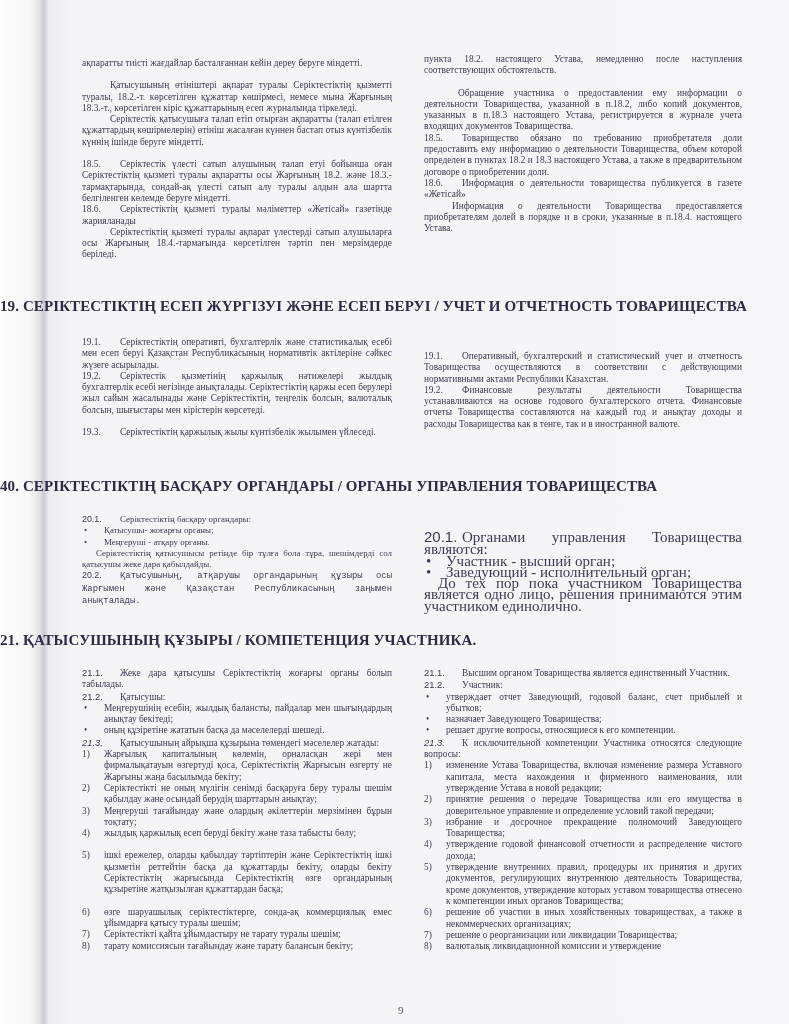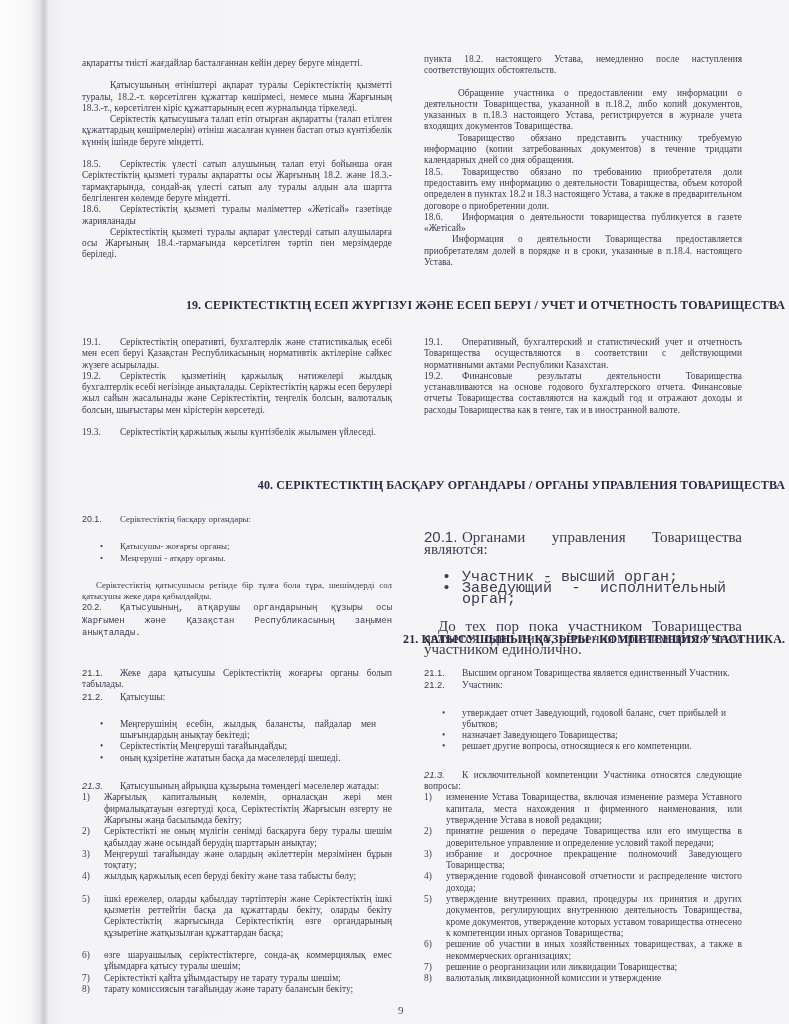--- a/index.html
+++ b/index.html
@@ -19,24 +19,24 @@
   }
   .col { position:absolute; font-size:9.4px; line-height:11.3px; text-align:justify; }
   .col.left { left:82px; width:310px; }
   .col.right { left:424px; width:318px; }
   .p { margin:0; }
   .ind { text-indent:28px; }
   .gap { height:11px; }
   .num { display:inline-block; width:38px; text-indent:0; }
   .sans { font-family:"Liberation Sans", sans-serif; }
   .heading {
-    position:absolute; left:0; width:785px; text-align:right;
-    font-weight:bold; font-size:12px; color:#2f2a42; letter-spacing:0.1px;
+    position:absolute; left:0; width:785px; text-align:left;
+    font-weight:bold; font-size:15px; color:#2f2a42; letter-spacing:0.1px;
   }
-  ul.bul { list-style:none; margin:16px; padding:0; }
+  ul.bul { list-style:none; margin:0; padding:0; }
   ul.bul li { position:relative; padding-left:22px; }
   ul.bul li::before { content:"•"; position:absolute; left:2px; }
   ol.nums { list-style:none; margin:0; padding:0; }
   ol.nums li { position:relative; padding-left:22px; }
   ol.nums li .n { position:absolute; left:0; }
   .pagenum { position:absolute; top:1004px; left:398px; font-size:11px; color:#555; }
   .s-ital { font-style:italic; }
 </style>
 </head>
 <body>
@@ -52,69 +52,67 @@
   <div class="gap"></div>
   <p class="p"><span class="num">18.5.</span><span>Серіктестік үлесті сатып алушының талап етуі бойынша оған Серіктестіктің қызметі туралы ақпаратты осы Жарғының 18.2. және 18.3.-тармақтарында, сондай-ақ үлесті сатып алу туралы алдын ала шартта белгіленген көлемде беруге міндетті.</span></p>
   <p class="p"><span class="num">18.6.</span><span>Серіктестіктің қызметі туралы мәліметтер «Жетісай» газетінде жарияланады</span></p>
   <p class="p ind">Серіктестіктің қызметі туралы ақпарат үлестерді сатып алушыларға осы Жарғының 18.4.-тармағында көрсетілген тәртіп пен мерзімдерде беріледі.</p>
 </div>
 
 <div class="col right" style="top:54px;">
   <p class="p">пункта 18.2. настоящего Устава, немедленно после наступления соответствующих обстоятельств.</p>
   <div class="gap"></div>
   <p class="p ind" style="text-indent:34px">Обращение участника о предоставлении ему информации о деятельности Товарищества, указанной в п.18.2, либо копий документов, указанных в п.18.3 настоящего Устава, регистрируется в журнале учета входящих документов Товарищества.</p>
-  <p class="p ind" style="text-indent:34px">Товарищество обязано представить участнику требуемую информацию (копии затребованных документов) в течение тридцати календарных дней со дня обращения.</p>
   <p class="p"><span class="num">18.5.</span><span>Товарищество обязано по требованию приобретателя доли предоставить ему информацию о деятельности Товарищества, объем которой определен в пунктах 18.2 и 18.3 настоящего Устава, а также в предварительном договоре о приобретении доли.</span></p>
   <p class="p"><span class="num">18.6.</span><span>Информация о деятельности товарищества публикуется в газете «Жетісай»</span></p>
   <p class="p ind">Информация о деятельности Товарищества предоставляется приобретателям долей в порядке и в сроки, указанные в п.18.4. настоящего Устава.</p>
 </div>
 
 <div class="heading" style="top:298px;">19.   СЕРІКТЕСТІКТІҢ ЕСЕП ЖҮРГІЗУІ ЖӘНЕ ЕСЕП БЕРУІ / УЧЕТ И ОТЧЕТНОСТЬ ТОВАРИЩЕСТВА</div>
 
 <div class="col left" style="top:337px;">
   <p class="p"><span class="num">19.1.</span><span>Серіктестіктің оперативті, бухгалтерлік және статистикалық есебі мен есеп беруі Қазақстан Республикасының нормативтік актілеріне сәйкес жүзеге асырылады.</span></p>
   <p class="p"><span class="num">19.2.</span><span>Серіктестік қызметінің қаржылық нәтижелері жылдық бухгалтерлік есебі негізінде анықталады. Серіктестіктің қаржы есеп берулері жыл сайын жасалынады және Серіктестіктің, теңгелік болсын, валюталық болсын, шығыстары мен кірістерін көрсетеді.</span></p>
   <div class="gap"></div>
   <p class="p"><span class="num">19.3.</span><span>Серіктестіктің қаржылық жылы күнтізбелік жылымен үйлеседі.</span></p>
 </div>
 
-<div class="col right" style="top:337px;">
+<div class="col right" style="top:351px;">
   <p class="p"><span class="num">19.1.</span><span>Оперативный, бухгалтерский и статистический учет и отчетность Товарищества осуществляются в соответствии с действующими нормативными актами Республики Казахстан.</span></p>
-  <p class="p"><span class="num">19.2.</span><span>Финансовые результаты деятельности Товарищества устанавливаются на основе годового бухгалтерского отчета. Финансовые отчеты Товарищества составляются на каждый год и отражают доходы и расходы Товарищества как в тенге, так и в иностранной валюте.</span></p>
+  <p class="p"><span class="num">19.2.</span><span>Финансовые результаты деятельности Товарищества устанавливаются на основе годового бухгалтерского отчета. Финансовые отчеты Товарищества составляются на каждый год и анықтау доходы и расходы Товарищества как в тенге, так и в иностранной валюте.</span></p>
 </div>
 
 <div class="heading" style="top:478px;">40.   СЕРІКТЕСТІКТІҢ БАСҚАРУ ОРГАНДАРЫ / ОРГАНЫ УПРАВЛЕНИЯ ТОВАРИЩЕСТВА</div>
 
 <div class="col left sans" style="top:514px; font-size:8.9px;">
   <p class="p"><span class="num">20.1.</span><span class="serif" style="font-family:'Liberation Serif',serif">Серіктестіктің басқару органдары:</span></p>
   <ul class="bul" style="font-family:'Liberation Serif',serif">
     <li>Қатысушы- жоғарғы органы;</li>
     <li>Меңгеруші - атқару органы.</li>
   </ul>
   <p class="p ind" style="font-family:Liberation Serif, serif; text-indent:14px">Серіктестіктің қатысушысы ретінде бір тұлға бола тұра, шешімдерді сол қатысушы жеке дара қабылдайды.</p>
   <p class="p"><span class="num">20.2.</span><span style="font-family:Liberation Mono, monospace">Қатысушының, атқарушы органдарының құзыры осы Жарғымен және Қазақстан Республикасының заңымен анықталады.</span></p>
 </div>
 
 <div class="col right sans" style="top:531px; font-size:15px;">
   <p class="p"><span class="num">20.1.</span><span style="font-family:'Liberation Serif',serif">Органами управления Товарищества являются:</span></p>
-  <ul class="bul" style="font-family:Liberation Mono, monospace">
+  <ul class="bul" style="font-family:Liberation Serif, serif">
     <li>Участник - высший орган;</li>
     <li>Заведующий - исполнительный орган;</li>
   </ul>
   <p class="p ind" style="font-family:'Liberation Serif',serif; text-indent:14px">До тех пор пока участником Товарищества является одно лицо, решения принимаются этим участником единолично.</p>
 </div>
 
 <div class="heading" style="top:632px;">21.   ҚАТЫСУШЫНЫҢ ҚҰЗЫРЫ / КОМПЕТЕНЦИЯ УЧАСТНИКА.</div>
 
 <div class="col left" style="top:667px;">
   <p class="p"><span class="num sans">21.1.</span><span>Жеке дара қатысушы Серіктестіктің жоғарғы органы болып табылады.</span></p>
   <p class="p"><span class="num sans">21.2.</span><span>Қатысушы:</span></p>
   <ul class="bul">
     <li>Меңгерушінің есебін, жылдық балансты, пайдалар мен шығындардың анықтау бекітеді;</li>
-    <li>Серіктестіктің Меңгеруші тағайындайды;</li>
     <li>оның құзіретіне жататын басқа да мәселелерді шешеді.</li>
   </ul>
   <p class="p"><span class="num sans s-ital">21.3.</span><span>Қатысушының айрықша құзырына төмендегі мәселелер жатады:</span></p>
   <ol class="nums">
     <li><span class="n">1)</span><span>Жарғылық капиталының көлемін, орналасқан жері мен фирмалықатауын өзгертуді қоса, Серіктестіктің Жарғысын өзгерту не Жарғыны жаңа басылымда бекіту;</span></li>
     <li><span class="n">2)</span><span>Серіктестікті не оның мүлігін сенімді басқаруға беру туралы шешім қабылдау және осындай берудің шарттарын анықтау;</span></li>
     <li><span class="n">3)</span><span>Меңгеруші тағайындау және олардың әкілеттерін мерзімінен бұрын тоқтату;</span></li>
     <li><span class="n">4)</span><span>жылдық қаржылық есеп беруді бекіту және таза табысты бөлу;</span></li>
     <li style="margin-top:11px"><span class="n">5)</span><span>ішкі ережелер, оларды қабылдау тәртіптерін және Серіктестіктің ішкі қызметін реттейтін басқа да құжаттарды бекіту, оларды бекіту Серіктестіктің жарғысында Серіктестіктің өзге органдарының құзыретіне жатқызылған құжаттардан басқа;</span></li>
     <li style="margin-top:11px"><span class="n">6)</span><span>өзге шаруашылық серіктестіктерге, сонда-ақ коммерциялық емес ұйымдарға қатысу туралы шешім;</span></li>

